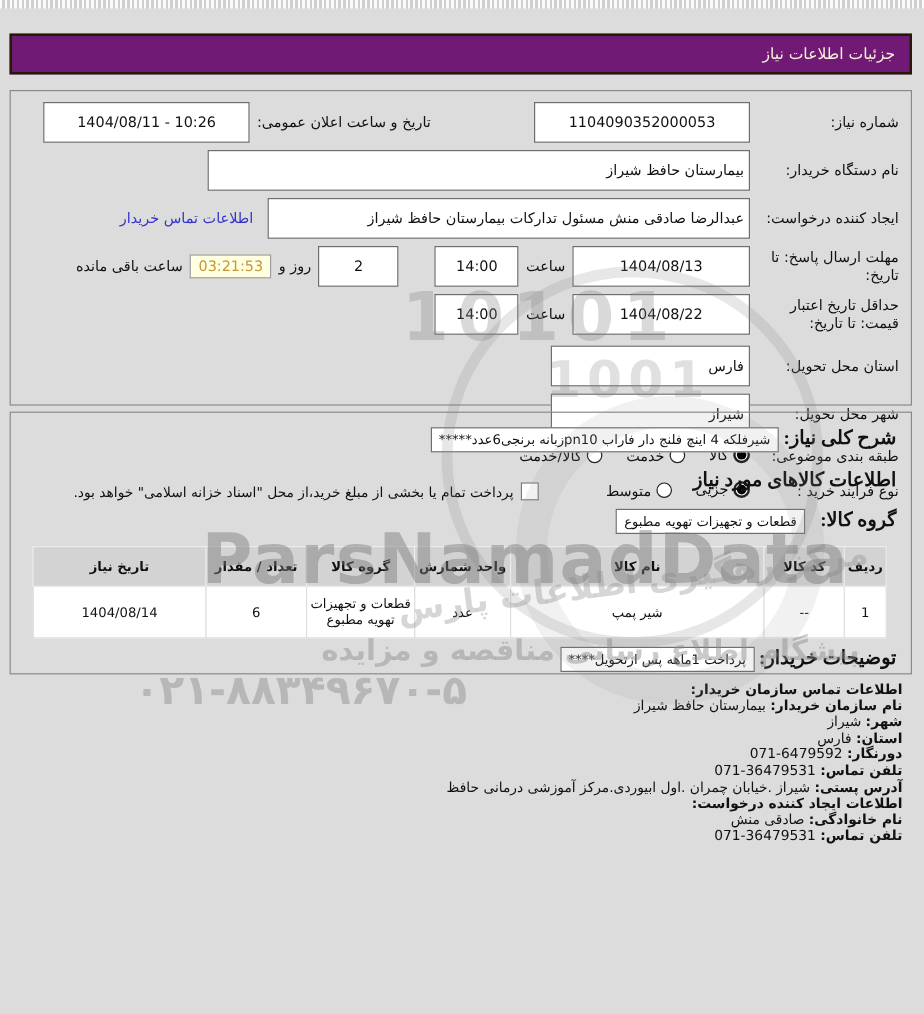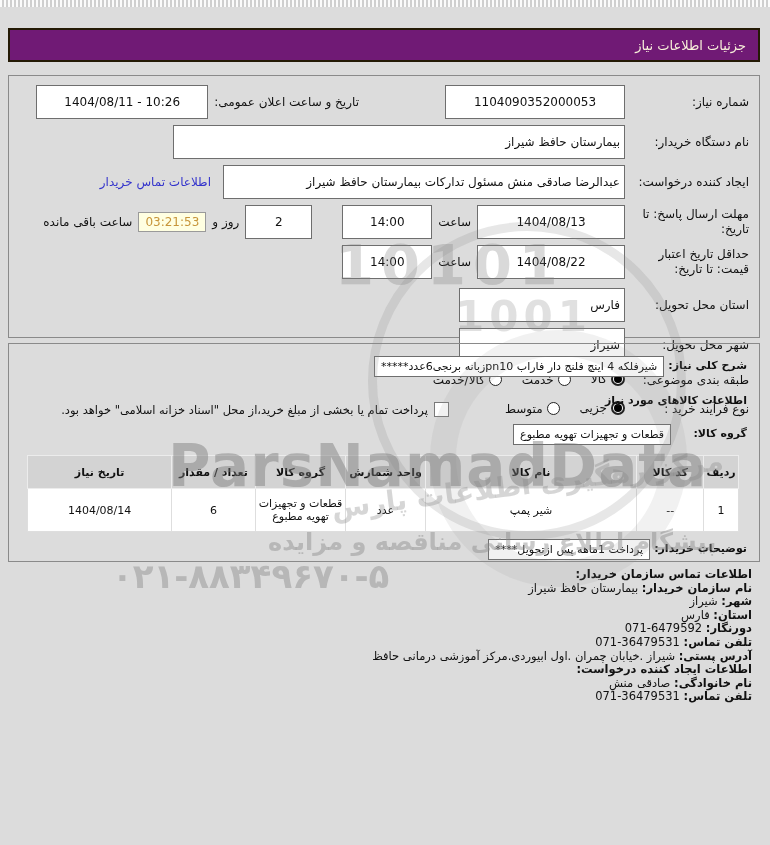--- a/index.html
+++ b/index.html
@@ -20,38 +20,38 @@
   #form-box{top:75px;height:263px;}
   #detail-box{top:343px;height:219px;}
 
   .frow{display:flex;align-items:center;margin:6px 10px 0 8px;min-height:21px;}
   .flabel{flex:0 0 120px;font-size:12px;line-height:15px;padding-left:4px;}
   .inp{height:20px;border:1px solid #6e6e6e;background:#fff;font-family:"DejaVu Sans",sans-serif;
     font-size:12px;padding:16px 4px;box-sizing:border-box;color:#111;}
   .center{text-align:center;}
   .ltr{direction:ltr;}
   .w160{width:180px}.w172{width:172px}.w452{width:452px}.w402{width:402px}
-  .w148{width:148px}.w70{width:90px}.w67{width:67px}.w166{width:166px}
+  .w148{width:148px}.w70{width:70px}.w67{width:67px}.w166{width:166px}
   .slabel{font-size:12px;margin:0 6px;}
   .timer{display:inline-block;width:66px;height:18px;line-height:18px;text-align:center;
     background:#ffffe1;border:1px solid #9a9a9a;color:#c7953a;font-size:12px;}
   a.clink{color:#3333cc;font-size:12px;text-decoration:none;margin-right:12px;white-space:nowrap;}
 
   .radio{width:11px;height:11px;border:1px solid #222;border-radius:50%;background:#fff;
     display:inline-block;position:relative;margin-left:4px;flex:0 0 auto;}
   .radio.sel{border-width:2px;width:10px;height:10px;}
   .radio.sel::after{content:'';position:absolute;inset:1px;background:#000;border-radius:50%;}
   .ropt{display:inline-flex;align-items:center;margin-left:20px;}
   .rlabel{font-size:12px;}
   .checkbox{width:13px;height:13px;border:1px solid #7a7a7a;background:#fff;
     display:inline-block;margin:0 36px 0 6px;flex:0 0 auto;}
   .cbtext{font-size:11.5px;white-space:nowrap;}
 
   .drow{display:flex;align-items:flex-start;margin:12px 12px 0 8px;}
-  .blabel{font-weight:bold;font-size:11px;line-height:20px;white-space:nowrap;}
+  .blabel{font-weight:bold;font-size:16px;line-height:20px;white-space:nowrap;font-family:Liberation Serif, serif;}
   .vbox{display:inline-block;border:1px solid #6e6e6e;background:#fff;
     padding:3px 6px;font-size:11px;margin-right:4px;white-space:nowrap;}
 
   #items-table{width:712px;border-collapse:collapse;margin:10px 20px 0 0;border:1px solid #b5b5b5;}
   #items-table th{background:#d3d3d3;border:1px solid #ececec;font-size:11px;height:30px;font-weight:bold;}
   #items-table td{background:#ffffff;border:1px solid #dedede;font-size:11px;height:40px;text-align:center;}
   #items-table th:nth-child(1),#items-table td:nth-child(1){width:32px;}
   #items-table th:nth-child(2),#items-table td:nth-child(2){width:66px;}
   #items-table th:nth-child(3),#items-table td:nth-child(3){width:218px;}
   #items-table th:nth-child(4),#items-table td:nth-child(4){width:78px;}

